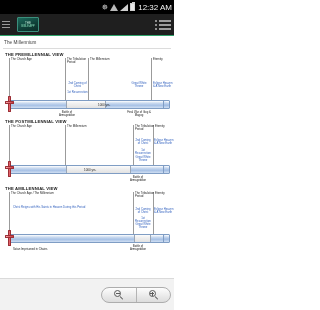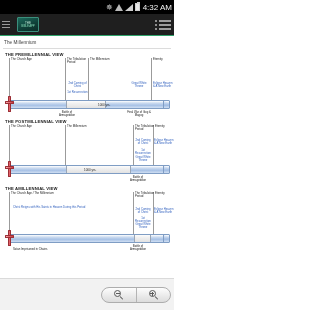--- a/index.html
+++ b/index.html
@@ -180,21 +180,21 @@
 </head>
 <body>
 
 <div id="root">
 
   <div class="statusbar">
     <span class="sb-bt">✵</span>
     <span class="sb-wifi"></span>
     <span class="sb-sig"></span>
     <span class="sb-bat"></span>
-    <span class="sb-time">4:32 AM</span>
+    <span class="sb-time">12:32 AM</span>
   </div>
 
   <div class="actionbar">
     <div class="ab-drawer">
       <i></i>
         <i></i>
         <i></i>
     </div>
     <div class="ab-logo">
       <span class="l1">THE</span>

